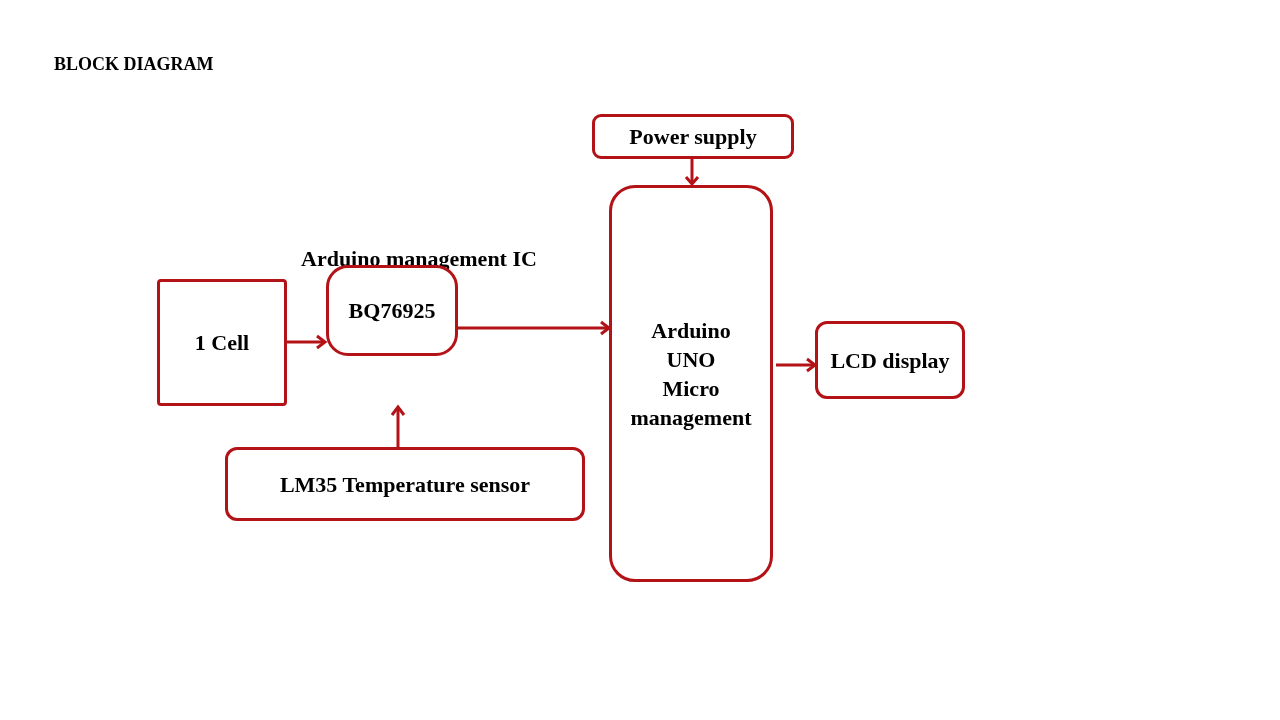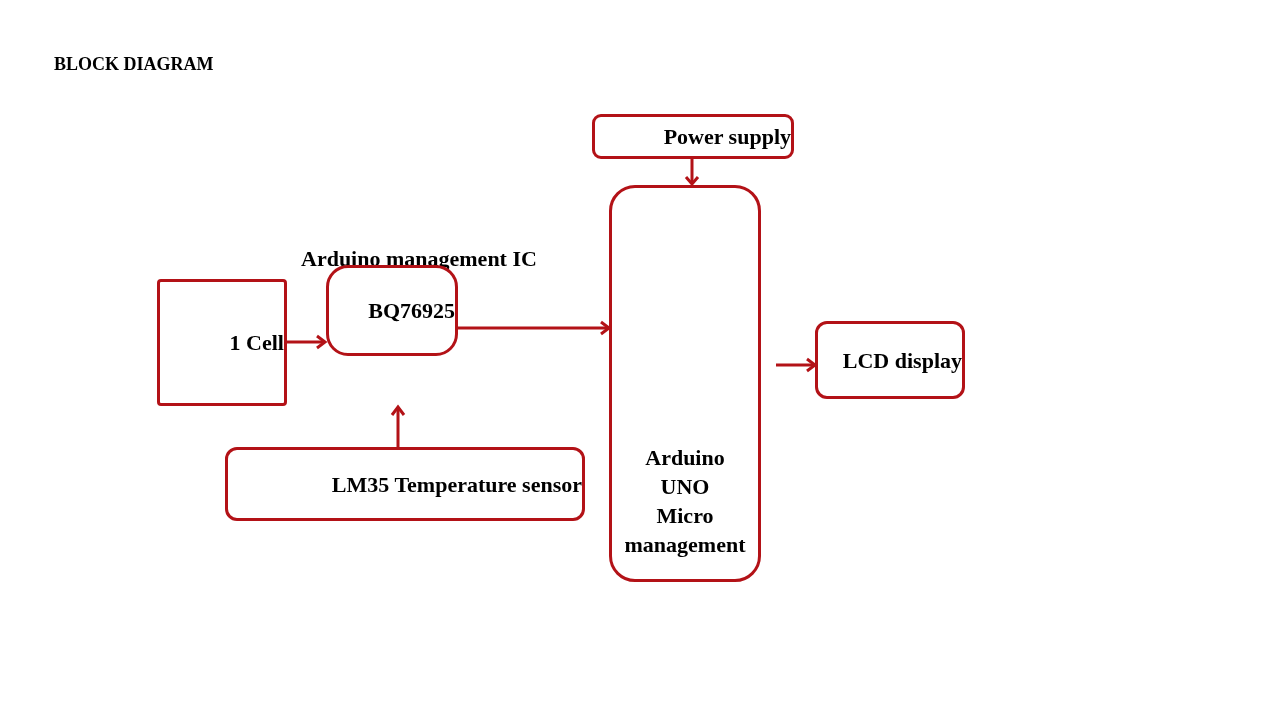--- a/index.html
+++ b/index.html
@@ -30,21 +30,21 @@
       font-weight: bold;
       white-space: nowrap;
     }
     .box {
       position: absolute;
       box-sizing: border-box;
       border: 3px solid #b31217;
       background: #ffffff;
       display: flex;
       align-items: center;
-      justify-content: flex-end;
+      justify-content: center;
       text-align: center;
       font-size: 22px;
       font-weight: bold;
       line-height: 29px;
     }
     .box span { display: block; }
     svg.links {
       position: absolute;
       left: 0;
       top: 0;
@@ -92,21 +92,21 @@
 </div>
 
 <div class="box" style="left:326px; top:265px; width:132px; height:91px; border-radius:22px;">
   <span>BQ76925</span>
 </div>
 
 <div class="box" style="left:225px; top:447px; width:360px; height:74px; border-radius:12px;">
   <span>LM35 Temperature sensor</span>
 </div>
 
-<div class="box" style="left:609px; top:185px; width:152px; height:397px; border-radius:26px; flex-direction:column; padding-bottom:20px;">
+<div class="box" style="left:609px; top:185px; width:164px; height:397px; border-radius:26px; flex-direction:column; padding-bottom:20px;">
   <span>Arduino</span>
   <span>UNO</span>
   <span>Micro</span>
   <span>management</span>
 </div>
 
 <div class="box" style="left:815px; top:321px; width:150px; height:78px; border-radius:12px;">
   <span>LCD display</span>
 </div>
 

